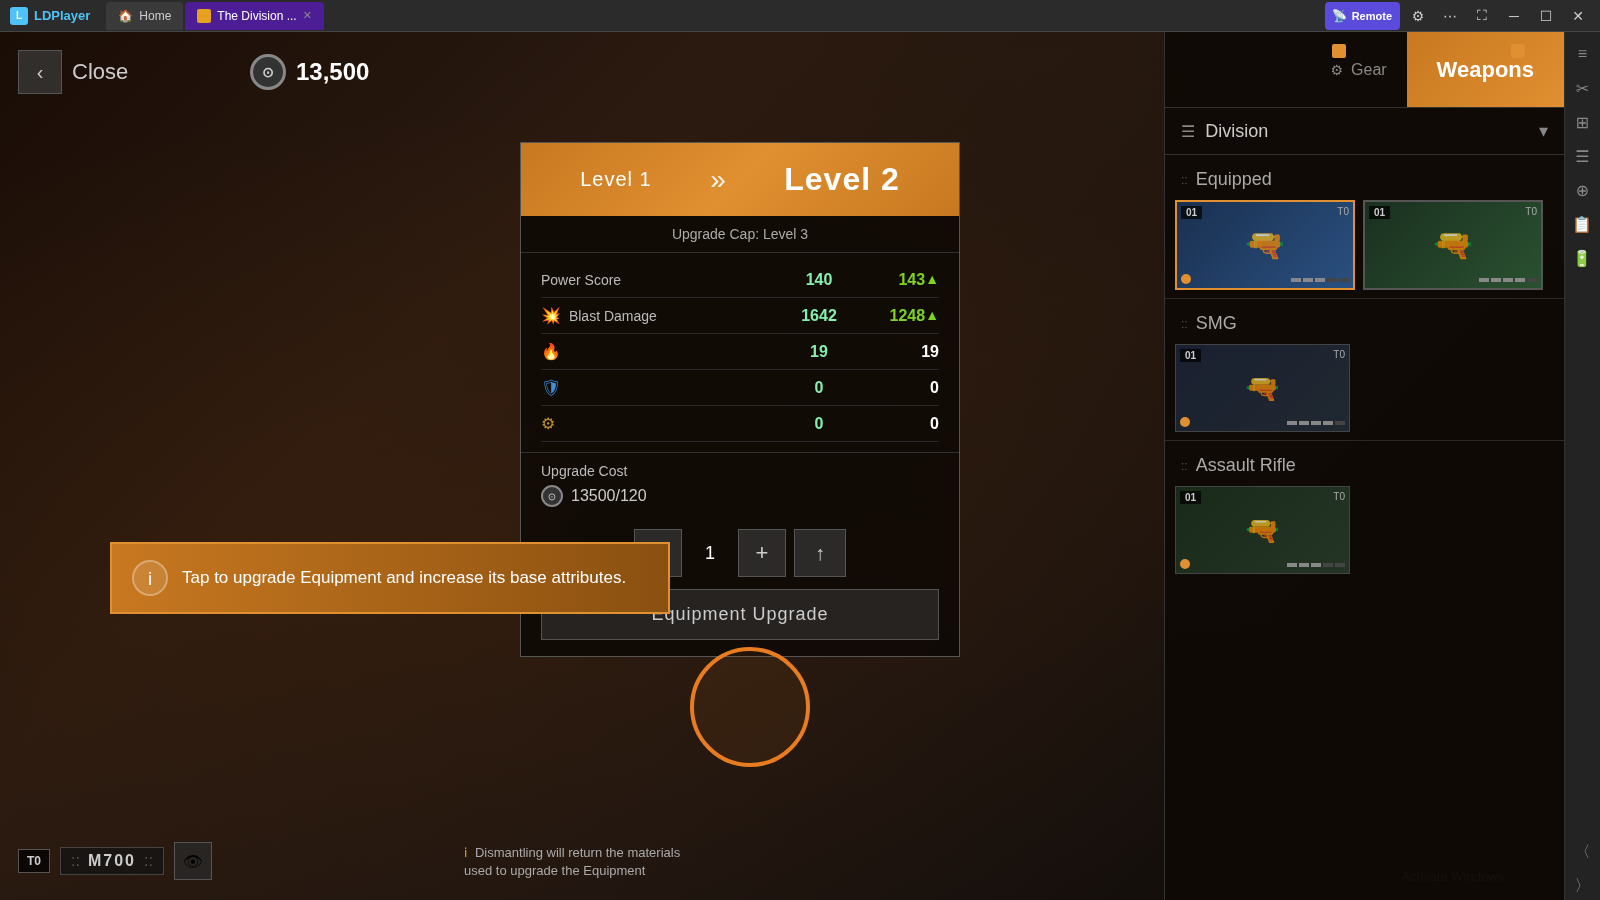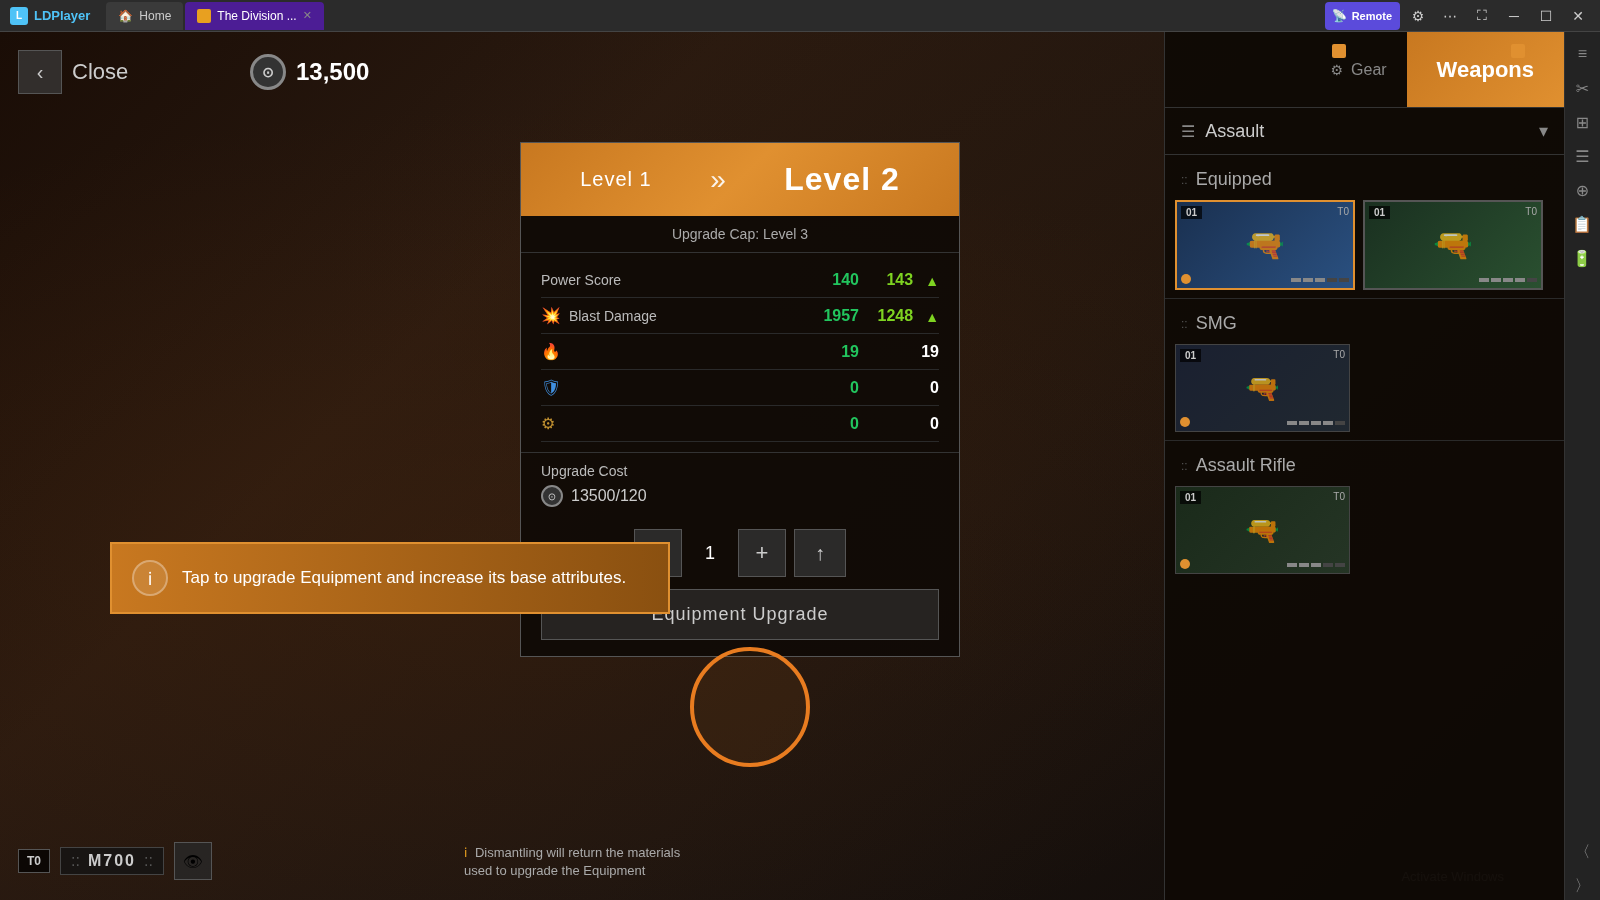--- a/index.html
+++ b/index.html
@@ -325,36 +325,36 @@
       font-size: 14px;
       flex: 1;
       display: flex;
       align-items: center;
       gap: 8px;
     }
     .stat-icon {
       font-size: 16px;
     }
     .stat-val {
-      color: #22c55e;
+      color: #86efac;
       font-size: 16px;
       font-weight: bold;
       width: 80px;
-      text-align: right;
+      text-align: center;
     }
     .stat-val-new {
       color: #7ed321;
       font-size: 16px;
       font-weight: bold;
       width: 80px;
       text-align: right;
       display: flex;
-      align-items: flex-end;
+      align-items: flex-start;
       justify-content: flex-end;
-      gap: 12px;
+      gap: 0;
     }
     .up-arrow {
       color: #7ed321;
       font-size: 14px;
     }
 
     .upgrade-cost-section {
       padding: 10px 20px;
       border-top: 1px solid #333;
     }
@@ -743,21 +743,21 @@
           <span>143</span>
           <span class="up-arrow">▲</span>
         </div>
       </div>
 
       <div class="stat-row">
         <span class="stat-label">
           <span class="stat-icon">💥</span>
           <span>Blast Damage</span>
         </span>
-        <span class="stat-val">1957</span>
+        <span class="stat-val">1642</span>
         <div class="stat-val-new">
           <span>1248</span>
           <span class="up-arrow">▲</span>
         </div>
       </div>
 
       <div class="stat-row">
         <span class="stat-label">
           <span class="stat-icon" style="color:#e05020">🔥</span>
         </span>
@@ -846,21 +846,21 @@
     </div>
 
     <div style="position:absolute; top:12px; right:218px; width:14px; height:14px; background:#e09030; border-radius:2px;"></div>
     <div class="weapons-tab">
       <span>Weapons</span>
     </div>
   </div>
 
   <div class="quality-bar">
     <span class="quality-filter-icon">☰</span>
-    <span class="quality-label-text">Assault</span>
+    <span class="quality-label-text">Division</span>
     <span class="quality-dropdown">▾</span>
   </div>
 
   <div class="weapons-section">
     <div class="section-header">
       <span class="section-dots">::</span>
       <span class="section-title-text">Equipped</span>
     </div>
     <div class="weapon-cards-row">
 

